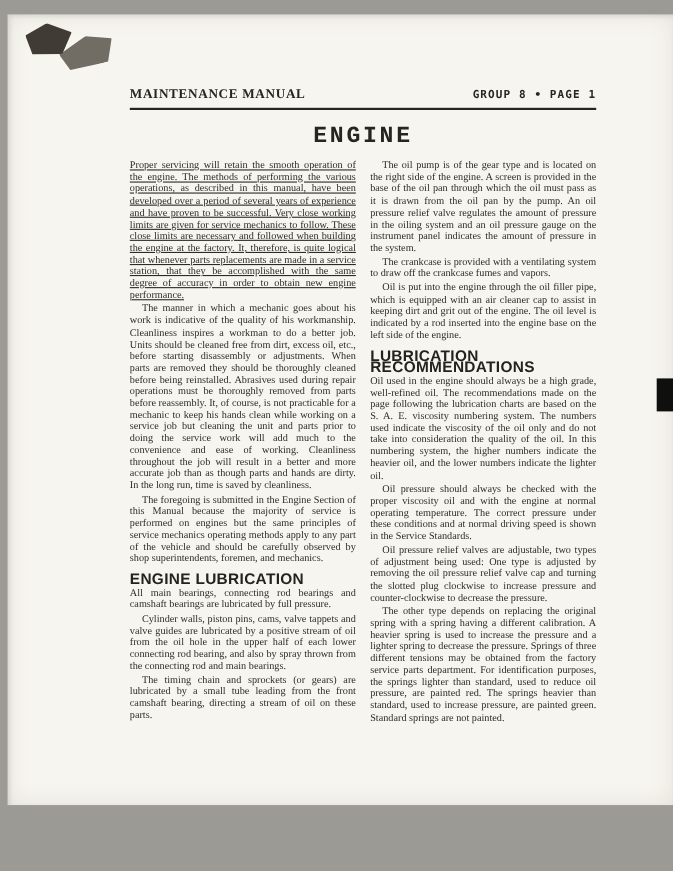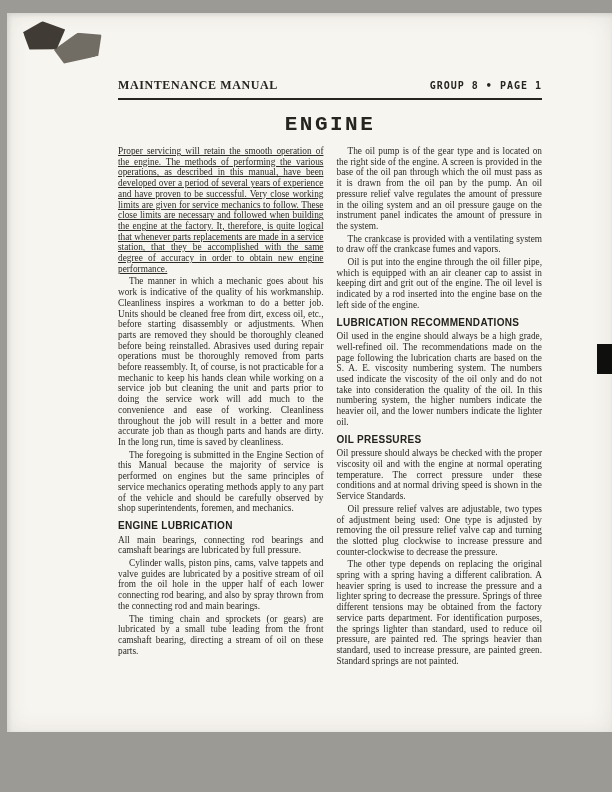--- a/index.html
+++ b/index.html
@@ -51,21 +51,21 @@
     text-align:justify;
     font-size:9.3px; line-height:10.7px;
     color:#2c2b26;
     hyphens:auto; -webkit-hyphens:auto;
   }
   .col p { margin:0 0 2px 0; text-indent:11px; }
   .col-left p:first-child { text-indent:0;text-decoration:underline; }
   .col h3 + p { text-indent:0; }
   .col h3 {
     font-family:"Liberation Sans", sans-serif;
-    font-weight:bold; font-size:10px; letter-spacing:0.3px;
+    font-weight:bold; font-size:14px; letter-spacing:0.3px;
     color:#23221d;
     margin:7px 0 3px 0;
   }
   
   .artifact { position:absolute; }
   .smudge-1 {
     left:24px; top:21px; width:42px; height:30px;
     background:#403c35;
     clip-path:polygon(0% 25%, 50% 0%, 100% 40%, 72% 100%, 8% 85%);
     transform:rotate(-10deg);
@@ -112,21 +112,20 @@
           <p>All main bearings, connecting rod bearings and camshaft bearings are lubricated by full pressure.</p>
           <p>Cylinder walls, piston pins, cams, valve tappets and valve guides are lubricated by a positive stream of oil from the oil hole in the upper half of each lower connecting rod bearing, and also by spray thrown from the connecting rod and main bearings.</p>
           <p>The timing chain and sprockets (or gears) are lubricated by a small tube leading from the front camshaft bearing, directing a stream of oil on these parts.</p>
         </div>
       <div class="col col-right">
           <p>The oil pump is of the gear type and is located on the right side of the engine. A screen is provided in the base of the oil pan through which the oil must pass as it is drawn from the oil pan by the pump. An oil pressure relief valve regulates the amount of pressure in the oiling system and an oil pressure gauge on the instrument panel indicates the amount of pressure in the system.</p>
           <p>The crankcase is provided with a ventilating system to draw off the crankcase fumes and vapors.</p>
           <p>Oil is put into the engine through the oil filler pipe, which is equipped with an air cleaner cap to assist in keeping dirt and grit out of the engine. The oil level is indicated by a rod inserted into the engine base on the left side of the engine.</p>
           <h3>LUBRICATION RECOMMENDATIONS</h3>
           <p>Oil used in the engine should always be a high grade, well-refined oil. The recommendations made on the page following the lubrication charts are based on the S. A. E. viscosity numbering system. The numbers used indicate the viscosity of the oil only and do not take into consideration the quality of the oil. In this numbering system, the higher numbers indicate the heavier oil, and the lower numbers indicate the lighter oil.</p>
-          <h3>OIL PRESSURES</h3>
           <p>Oil pressure should always be checked with the proper viscosity oil and with the engine at normal operating temperature. The correct pressure under these conditions and at normal driving speed is shown in the Service Standards.</p>
           <p>Oil pressure relief valves are adjustable, two types of adjustment being used: One type is adjusted by removing the oil pressure relief valve cap and turning the slotted plug clockwise to increase pressure and counter-clockwise to decrease the pressure.</p>
           <p>The other type depends on replacing the original spring with a spring having a different calibration. A heavier spring is used to increase the pressure and a lighter spring to decrease the pressure. Springs of three different tensions may be obtained from the factory service parts department. For identification purposes, the springs lighter than standard, used to reduce oil pressure, are painted red. The springs heavier than standard, used to increase pressure, are painted green. Standard springs are not painted.</p>
         </div>
     </div>
   </div>
 
   <div class="artifact smudge-1"></div>
   <div class="artifact smudge-2"></div>
   <div class="artifact edge-tab"></div>

